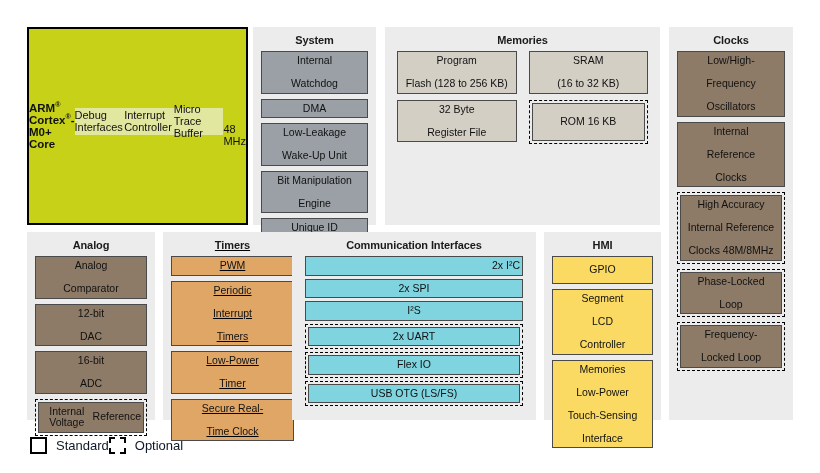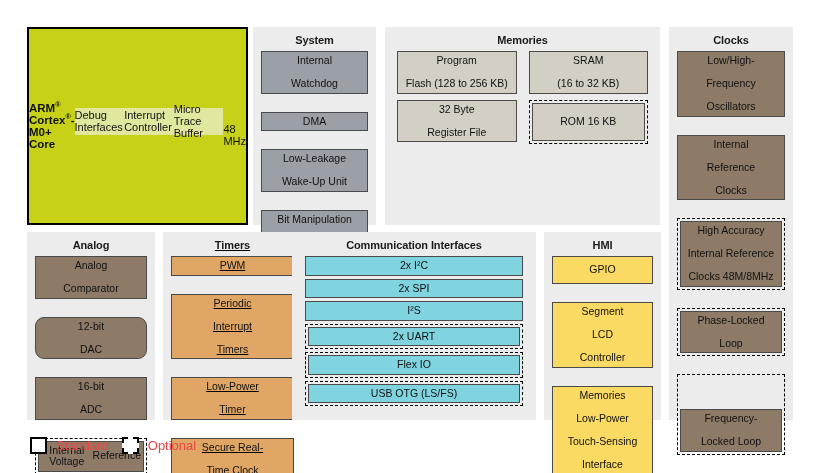--- a/index.html
+++ b/index.html
@@ -30,21 +30,21 @@
     color: #1a1a1a;
     line-height: 12px;
     padding-top: 7px;
     padding-bottom: 5px;
     letter-spacing: -0.1px;
   }
   .stack {
     padding: 0 8px 8px 8px;
     display: flex;
     flex-direction: column;
-    gap: 18px;
+    gap: 5px;
   }
 
   
   .blk {
     border: 1px solid #4a4a4a;
     display: flex;
     align-items: center;
     justify-content: center;
     text-align: center;
     font-size: 10.5px;
@@ -105,23 +105,22 @@
     flex-direction: column;
     gap: 6px;
   }
 
   
   #legend {
     position: absolute;
     left: 30px; top: 437px;
     display: flex;
     align-items: center;
-    gap: 13px;
     font-size: 13px;
-    color: #ef4444;
+    color: #0f172a;
   }
   .lg-item { display: flex; align-items: center; gap: 9px; }
   .lg-box-solid {
     width: 17px; height: 17px;
     border: 2px solid #000;
     background: #fff;
   }
   .lg-box-dash {
     width: 17px; height: 17px;
     border: 2px dashed #000;
@@ -233,38 +232,38 @@
           </div>
         </div>
         <div class="optwrap" style="display: flex;">
           <div class="blk" style="background: rgb(141, 123, 104); min-height: 42px; flex-direction: column;">
             <span>Phase-Locked</span>
             <br>
             <span>Loop</span>
           </div>
         </div>
         <div class="optwrap" style="display: flex;">
-          <div class="blk" style="background: rgb(141, 123, 104); min-height: 42px; flex-direction: column; margin-top: 32px;">
+          <div class="blk" style="background: rgb(141, 123, 104); min-height: 42px; flex-direction: column;">
             <span>Frequency-</span>
             <br>
             <span>Locked Loop</span>
           </div>
         </div>
       </div>
   </div>
 
   <div class="panel" id="panel-analog" style="left:27px; top:232px; width:128px; height:188px;">
     <div class="panel-title">Analog</div>
     <div class="stack" id="stack-analog">
         <div class="blk" style="background: rgb(141, 123, 104); min-height: 30px; flex-direction: column;">
           <span>Analog</span>
           <br>
           <span>Comparator</span>
         </div>
-        <div class="blk" style="background: rgb(141, 123, 104); min-height: 30px; flex-direction: column; border-radius: 9px;">
+        <div class="blk" style="background: rgb(141, 123, 104); min-height: 30px; flex-direction: column;">
           <span>12-bit</span>
           <br>
           <span>DAC</span>
         </div>
         <div class="blk" style="background: rgb(141, 123, 104); min-height: 30px; flex-direction: column;">
           <span>16-bit</span>
           <br>
           <span>ADC</span>
         </div>
         <div class="optwrap" style="display: flex;">
@@ -299,21 +298,21 @@
           <span>Secure Real-</span>
           <br>
           <span>Time Clock</span>
         </div>
       </div>
   </div>
 
   <div class="panel" id="panel-communication" style="left:292px; top:232px; width:244px; height:188px;">
     <div class="panel-title">Communication Interfaces</div>
     <div class="stack" id="stack-communication" style="padding:0 13px 8px 13px; gap:3px;">
-        <div class="blk" style="background: rgb(127, 212, 224); flex: 1 1 0%; flex-direction: column;">
+        <div class="blk" style="background: rgb(127, 212, 224); flex: 1 1 0%; flex-direction: column; align-items: flex-end;">
           <span>2x I²C</span>
         </div>
         <div class="blk" style="background: rgb(127, 212, 224); flex: 1 1 0%; flex-direction: column;">
           <span>2x SPI</span>
         </div>
         <div class="blk" style="background: rgb(127, 212, 224); flex: 1 1 0%; flex-direction: column;">
           <span>I²S</span>
         </div>
         <div class="optwrap" style="flex: 1 1 0%; display: flex;">
           <div class="blk" style="background: rgb(127, 212, 224); flex: 1 1 0%; flex-direction: column;">

